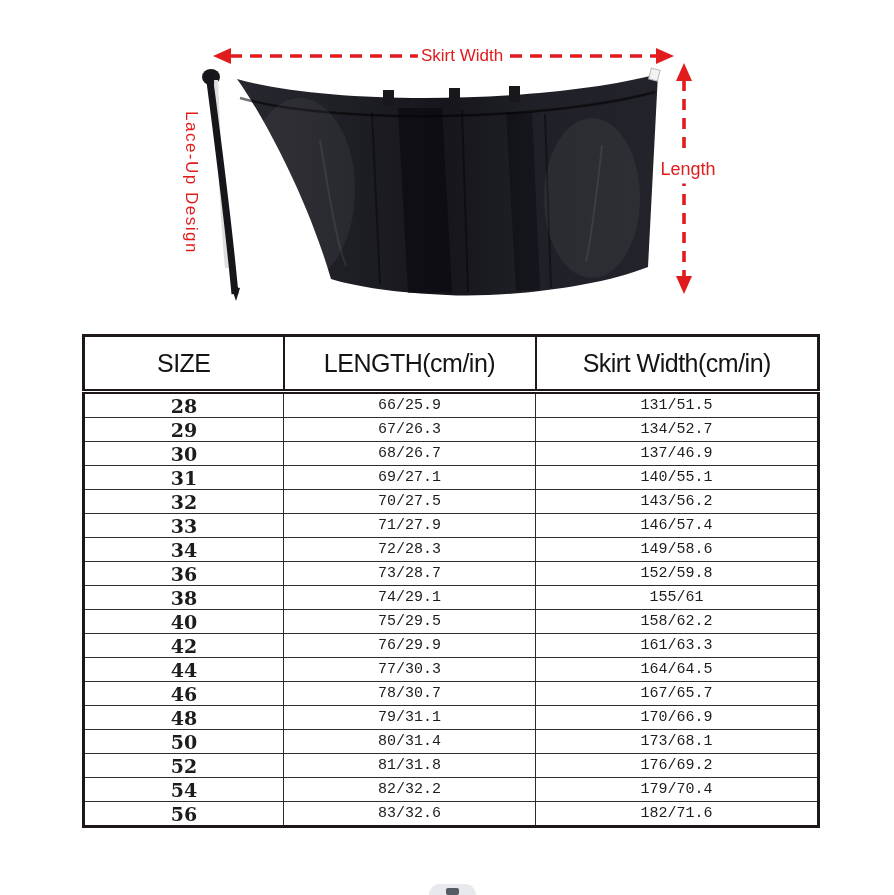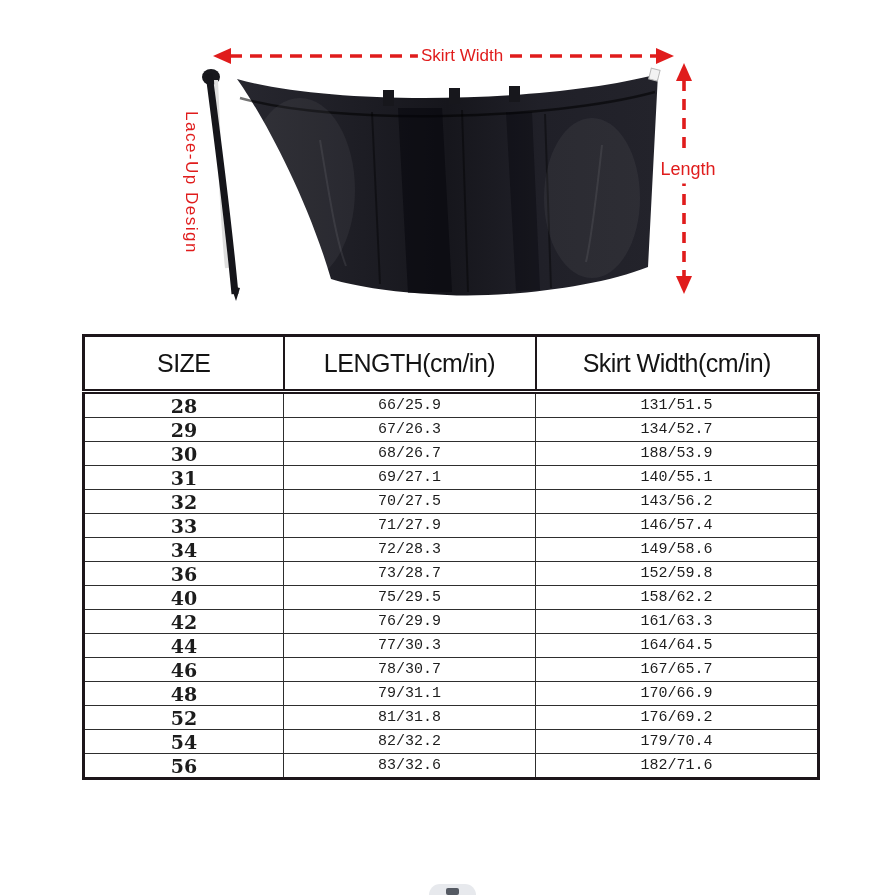--- a/index.html
+++ b/index.html
@@ -157,21 +157,21 @@
         <td class="col-val">131/51.5</td>
       </tr>
     <tr>
         <td class="col-size">29</td>
         <td class="col-val">67/26.3</td>
         <td class="col-val">134/52.7</td>
       </tr>
     <tr>
         <td class="col-size">30</td>
         <td class="col-val">68/26.7</td>
-        <td class="col-val">188/53.9</td>
+        <td class="col-val">137/46.9</td>
       </tr>
     <tr>
         <td class="col-size">31</td>
         <td class="col-val">69/27.1</td>
         <td class="col-val">140/55.1</td>
       </tr>
     <tr>
         <td class="col-size">32</td>
         <td class="col-val">70/27.5</td>
         <td class="col-val">143/56.2</td>
@@ -185,20 +185,25 @@
         <td class="col-size">34</td>
         <td class="col-val">72/28.3</td>
         <td class="col-val">149/58.6</td>
       </tr>
     <tr>
         <td class="col-size">36</td>
         <td class="col-val">73/28.7</td>
         <td class="col-val">152/59.8</td>
       </tr>
     <tr>
+        <td class="col-size">38</td>
+        <td class="col-val">74/29.1</td>
+        <td class="col-val">155/61</td>
+      </tr>
+    <tr>
         <td class="col-size">40</td>
         <td class="col-val">75/29.5</td>
         <td class="col-val">158/62.2</td>
       </tr>
     <tr>
         <td class="col-size">42</td>
         <td class="col-val">76/29.9</td>
         <td class="col-val">161/63.3</td>
       </tr>
     <tr>
@@ -210,20 +215,25 @@
         <td class="col-size">46</td>
         <td class="col-val">78/30.7</td>
         <td class="col-val">167/65.7</td>
       </tr>
     <tr>
         <td class="col-size">48</td>
         <td class="col-val">79/31.1</td>
         <td class="col-val">170/66.9</td>
       </tr>
     <tr>
+        <td class="col-size">50</td>
+        <td class="col-val">80/31.4</td>
+        <td class="col-val">173/68.1</td>
+      </tr>
+    <tr>
         <td class="col-size">52</td>
         <td class="col-val">81/31.8</td>
         <td class="col-val">176/69.2</td>
       </tr>
     <tr>
         <td class="col-size">54</td>
         <td class="col-val">82/32.2</td>
         <td class="col-val">179/70.4</td>
       </tr>
     <tr>

